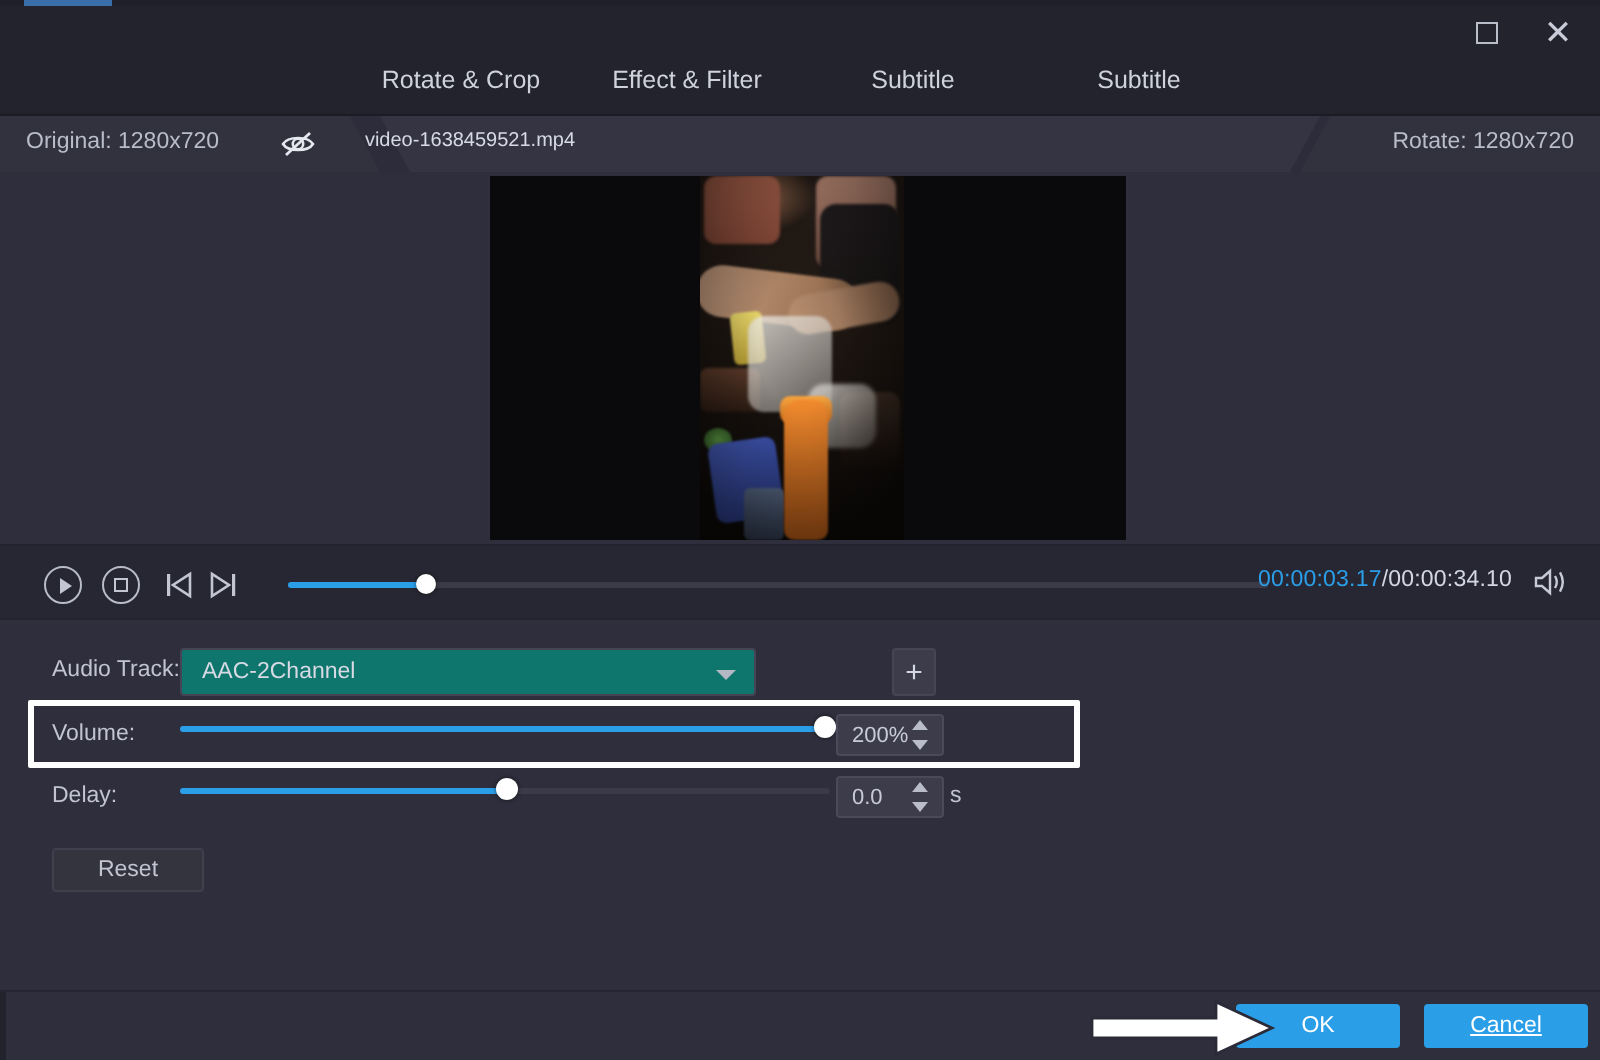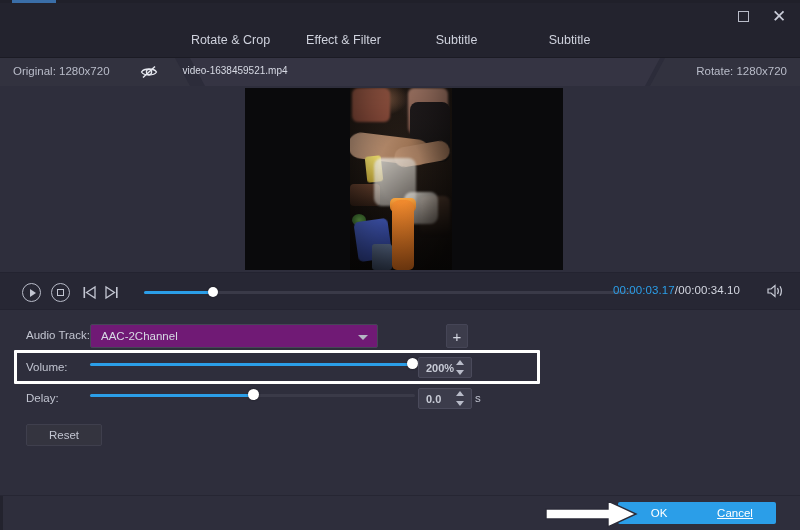--- a/index.html
+++ b/index.html
@@ -227,41 +227,41 @@
   .seek-fill {
     position: absolute; left: 0; top: 2.5px; height: 3px;
     background: #2b9ee8; border-radius: 2px;
   }
   .seek-handle {
     position: absolute; top: -1px; width: 10px; height: 10px;
     background: #fff; border-radius: 50%;
     box-shadow: 0 0 2px rgba(0,0,0,.5); cursor: pointer;
   }
   .timecode {
-    position: absolute; right: 60px; top: 283px; font-size: 11.5px;
+    position: absolute; right: 44px; top: 283px; font-size: 11.5px;
     color: #d4d7e1; letter-spacing: .1px; padding-left: 33px;
   }
   .timecode .cur { color: #2b9ee8; }
   .vol-icon {
     position: absolute; right: 14px; top: 282px; width: 20px; height: 16px;
     cursor: pointer;
   }
 
   
   .panel {
     position: absolute; left: 0; top: 310px; width: 800px; height: 186px;
     background: #2e2e3c;
   }
   .row { position: absolute; left: 0; height: 26px; padding-left: 32px; }
   .row-label {
     position: absolute; left: 26px; top: 5px; font-size: 11.5px; color: #c2c5d1;
   }
   .combo {
     position: absolute; left: 90px; top: 0; width: 288px; height: 24px;
-    background: #701a75; border: 1px solid #454556; border-radius: 2px;
+    background: #0f766e; border: 1px solid #454556; border-radius: 2px;
     cursor: pointer;
   }
   .combo-text {
     position: absolute; left: 10px; top: 5px; font-size: 11.5px; color: #d7dae4;
   }
   .combo-arrow {
     position: absolute; right: 9px; top: 10px;
     width: 0; height: 0; border-left: 5px solid transparent;
     border-right: 5px solid transparent; border-top: 5px solid #b4b7c4;
   }
@@ -281,21 +281,21 @@
     position: absolute; left: 0; top: 3.5px; height: 3px;
     background: #2b9ee8; border-radius: 2px;
   }
   .sl-handle {
     position: absolute; top: -1px; width: 11px; height: 11px;
     background: #fff; border-radius: 50%;
     box-shadow: 0 0 2px rgba(0,0,0,.55);
   }
   .numbox {
     position: absolute; width: 54px; height: 21px;
-    background: #3c3c4b; border: 1px solid #4a4a5b; border-radius: 2px; font-weight: bold;
+    background: #3c3c4b; border: 1px solid #4a4a5b; border-radius: 2px;
   }
   .numbox span {
     position: absolute; left: 7px; top: 4px; font-size: 11px; color: #c8cbd6;
   }
   .spin {
     position: absolute; width: 16px; height: 21px;
   }
   .spin .up, .spin .dn {
     position: absolute; left: 4px; width: 0; height: 0;
     border-left: 4.5px solid transparent; border-right: 4.5px solid transparent;
@@ -330,21 +330,21 @@
     background: #2e2e3c;
     margin-left: 10px;
   }
   .act-btn {
     position: absolute; top: 6px; height: 22px; width: 82px;
     background: #2b9ee8; border-radius: 2px;
     display: flex; align-items: center; justify-content: center;
     font-size: 11.5px; color: #ffffff; cursor: pointer;
   }
   #ok-btn { right: 110px; }
-  #cancel-btn { right: 34px; text-decoration: underline; }
+  #cancel-btn { right: 16px; text-decoration: underline; }
 
   .arrow-annot {
     position: absolute; left: 542px; top: 497px; width: 110px; height: 34px;
   }
   .side-edge-l {
     position: absolute; left: 0; top: 58px; width: 3px; height: 472px;
     background: #23232e;
   }
 </style>
 </head>

